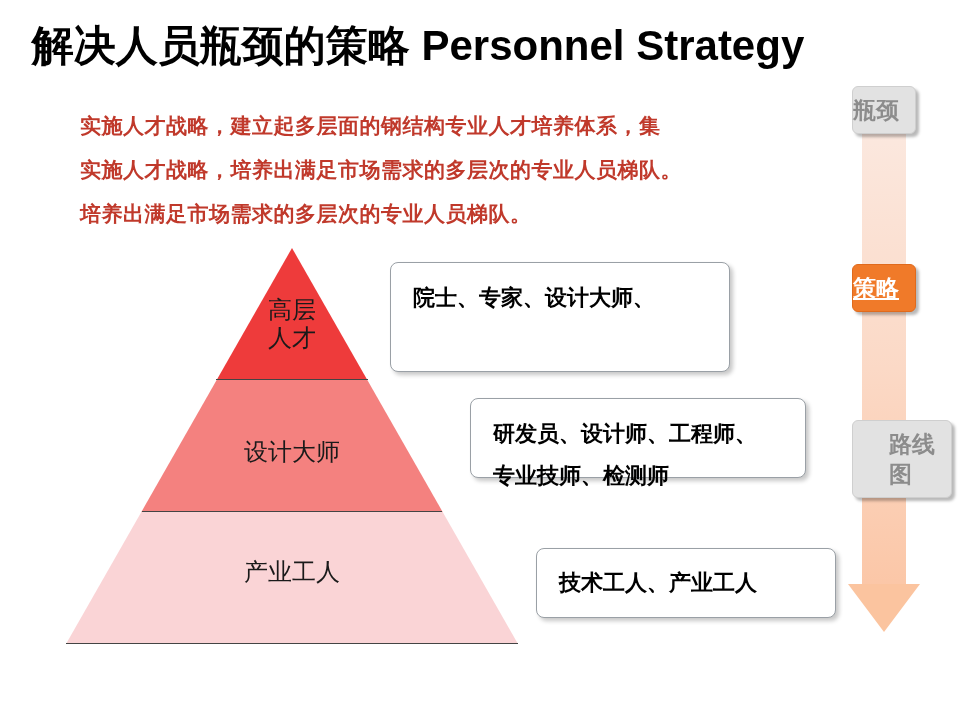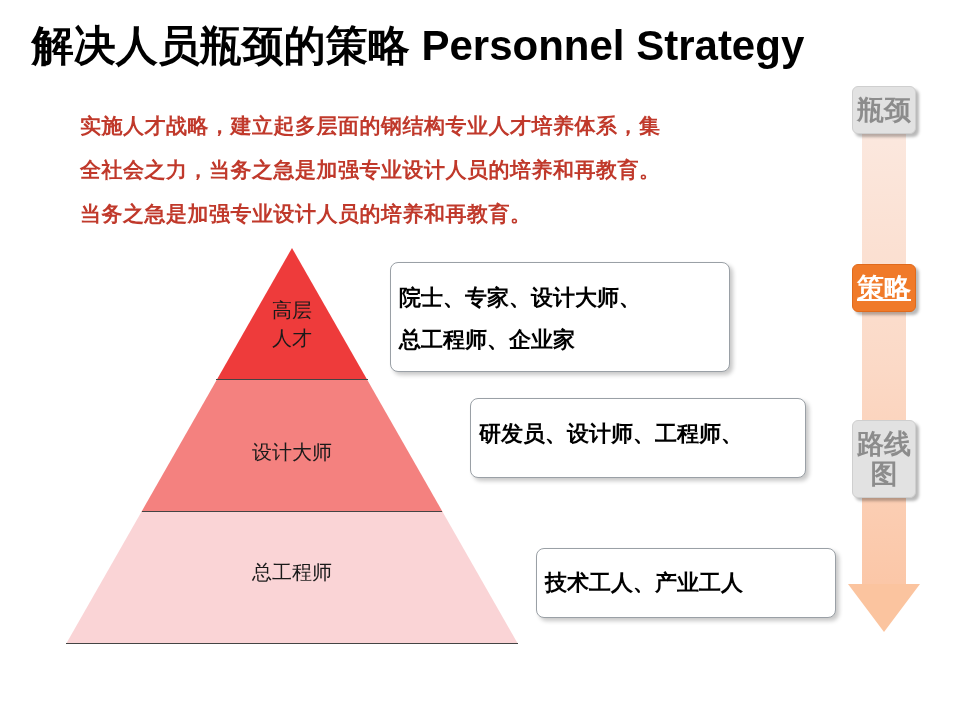--- a/index.html
+++ b/index.html
@@ -67,41 +67,41 @@
     height: 0;
     border-left: 36px solid transparent;
     border-right: 36px solid transparent;
     border-top: 48px solid #fbc49f;
   }
   .flow-box {
     position: absolute;
     left: 14px;
     width: 62px;
     border-radius: 6px;
-    text-align: center;
-    font-size: 27px;
+    text-align: left;
+    font-size: 23px;
     font-weight: bold;
     line-height: 30px;
     padding: 8px 0;
     box-shadow: 3px 3px 3px rgba(0,0,0,0.28);
   }
   .flow-box.grey {
     background: #E2E2E2;
     color: #8C8C8C;
     border: 1px solid #cfcfcf;
   }
   .flow-box.orange {
     background: #F07A29;
     color: #ffffff;
     border: 1px solid #e06a1c;
     text-decoration: underline;
   }
   #flow-box-0 { top: 0px; }
   #flow-box-1 { top: 178px; }
-  #flow-box-2 { top: 334px; }
+  #flow-box-2 { top: 334px; padding-left: 36px; }
 
   
   #pyramid {
     position: absolute;
     left: 66px;
     top: 248px;
     width: 452px;
     height: 396px;
   }
   .pyr-layer {
@@ -115,21 +115,21 @@
     left: 0;
     top: 0;
     width: 452px;
     height: 396px;
   }
   .pyr-label {
     position: absolute;
     width: 452px;
     text-align: center;
     color: #1a1a1a;
-    font-size: 20px;
+    font-size: 24px;
     line-height: 28px;
     font-weight: normal;
   }
 
   
   #pyr-top    { top: 0px;   height: 132px; }
   #pyr-mid    { top: 132px; height: 132px; }
   #pyr-bottom { top: 264px; height: 132px; }
   #pyr-top .shape    { top: 0px; }
   #pyr-mid .shape    { top: -132px; }
@@ -162,37 +162,37 @@
   .callout {
     position: absolute;
     background: #ffffff;
     border: 1.5px solid #9aa0a6;
     border-radius: 8px;
     box-shadow: 3px 3px 4px rgba(0,0,0,0.22);
     color: #000000;
     font-weight: bold;
     font-size: 22px;
     line-height: 42px;
-    padding: 14px 8px;
+    padding: 14px 22px;
     box-sizing: border-box;
   }
   .callout div { white-space: nowrap; }
   #callout-0 { left: 390px; top: 262px; width: 340px; height: 110px; }
   #callout-1 { left: 470px; top: 398px; width: 336px; height: 80px; }
   #callout-2 { left: 536px; top: 548px; width: 300px; height: 70px; line-height: 40px; }
 </style>
 </head>
 <body>
 
 <div id="slide-title">解决人员瓶颈的策略 Personnel Strategy</div>
 
 <div id="intro-text">
   <div>实施人才战略，建立起多层面的钢结构专业人才培养体系，集</div>
-  <div>全社会之力，当务之急是加强专业设计人员的培养和再教育。</div>
-  <div>当务之急是加强专业设计人员的培养和再教育。</div>
+  <div>实施人才战略，培养出满足市场需求的多层次的专业人员梯队。</div>
+  <div>培养出满足市场需求的多层次的专业人员梯队。</div>
 </div>
 
 <div id="pyramid">
 
   <div class="pyr-layer" id="pyr-top">
     <div class="shape">
       <div class="tri tri-top"></div>
     </div>
   </div>
 
@@ -210,30 +210,30 @@
 
   <div class="pyr-divider" id="div-1"></div>
   <div class="pyr-divider" id="div-2"></div>
   <div id="base-line"></div>
 
   <div class="pyr-label" id="label-top">
     <div>高层</div>
     <div>人才</div>
   </div>
   <div class="pyr-label" id="label-mid">设计大师</div>
-  <div class="pyr-label" id="label-bottom">总工程师</div>
+  <div class="pyr-label" id="label-bottom">产业工人</div>
 </div>
 
 <div class="callout" id="callout-0">
   <div>院士、专家、设计大师、</div>
-  <div>总工程师、企业家</div>
 </div>
 
 <div class="callout" id="callout-1">
   <div>研发员、设计师、工程师、</div>
+  <div>专业技师、检测师</div>
 </div>
 
 <div class="callout" id="callout-2">
   <div>技术工人、产业工人</div>
 </div>
 
 <div id="right-flow">
   <div class="flow-arrow-shaft"></div>
   <div class="flow-arrow-head"></div>
 

